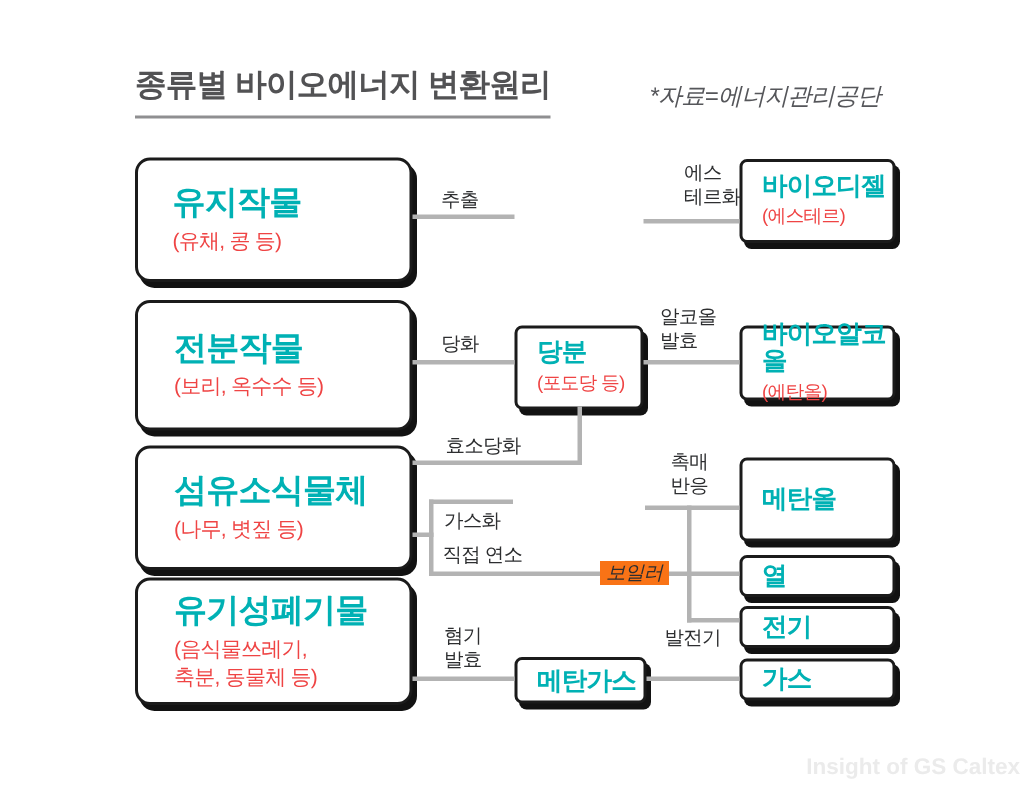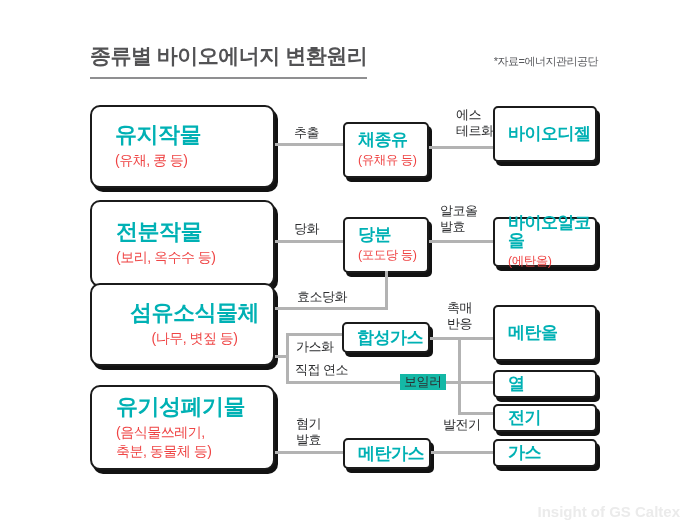--- a/index.html
+++ b/index.html
@@ -15,22 +15,22 @@
   }
   
   .title{
     position:absolute;left:90px;top:42px;
     font-size:21px;font-weight:bold;color:#525254;
     letter-spacing:-0.5px;
     border-bottom:2px solid #8f8f91;
     padding-bottom:7px;
   }
   .source-note{
-    position:absolute;right:92px;top:54px;
-    font-size:11px;color:#55565a;letter-spacing:-0.5px;
+    position:absolute;right:103px;top:54px;
+    font-size:16px;color:#55565a;letter-spacing:-0.5px;font-style:italic;
   }
   .watermark{
     position:absolute;right:10px;bottom:6px;
     font-size:15px;font-weight:bold;color:#ebebeb;
   }
   
   .box{
     position:absolute;box-sizing:border-box;
     background:#fff;border:2px solid #1b1b1b;
     box-shadow:3px 4px 0 0 #121212;
@@ -49,65 +49,59 @@
   .mid-box .bt,.out-box .bt{font-size:17px;}
   .mid-box .bs,.out-box .bs{font-size:12.5px;margin-top:3px;}
   
   .hl,.vl{position:absolute;background:#b3b3b3;}
   .hl{height:3px;}
   .vl{width:3px;}
   .elabel{
     position:absolute;font-size:13px;color:#2d2e30;
     letter-spacing:-0.5px;line-height:1.25;white-space:pre-line;
   }
-  .elabel.onln{background:#14b8a6;padding:0 4px;}
+  .elabel.onln{background:#f97316;padding:0 4px;font-style:italic;}
 </style>
 </head>
 <body>
 
 <div id="stage">
 
   <div class="title">종류별 바이오에너지 변환원리</div>
   <div class="source-note">*자료=에너지관리공단</div>
 
   <div class="box src-box" style="top:105px;height:83px;padding-left:23px;">
     <div class="bt">유지작물</div>
     <div class="bs">(유채, 콩 등)</div>
   </div>
   <div class="box src-box" style="top:200px;height:87px;">
     <div class="bt">전분작물</div>
     <div class="bs">(보리, 옥수수 등)</div>
   </div>
-  <div class="box src-box" style="top:283px;height:83px;align-items:center;">
+  <div class="box src-box" style="top:297px;height:83px;">
     <div class="bt">섬유소식물체</div>
     <div class="bs">(나무, 볏짚 등)</div>
   </div>
   <div class="box src-box" style="top:385px;height:85px;">
     <div class="bt">유기성폐기물</div>
     <div class="bs">(음식물쓰레기,
 축분, 동물체 등)</div>
   </div>
 
-  <div class="box mid-box" style="left:343px;top:122px;width:86px;height:56px;">
-    <div class="bt">채종유</div>
-    <div class="bs">(유채유 등)</div>
-  </div>
   <div class="box mid-box" style="left:343px;top:217px;width:86px;height:56px;">
     <div class="bt">당분</div>
     <div class="bs">(포도당 등)</div>
-  </div>
-  <div class="box mid-box" style="left:342px;top:322px;width:88px;height:31px;">
-    <div class="bt">합성가스</div>
   </div>
   <div class="box mid-box" style="left:343px;top:438px;width:88px;height:31px;">
     <div class="bt">메탄가스</div>
   </div>
 
   <div class="box out-box" style="left:493px;top:106px;width:104px;height:56px;">
     <div class="bt">바이오디젤</div>
+    <div class="bs">(에스테르)</div>
   </div>
   <div class="box out-box" style="left:493px;top:217px;width:104px;height:50px;">
     <div class="bt">바이오알코올</div>
     <div class="bs">(에탄올)</div>
   </div>
   <div class="box out-box" style="left:493px;top:305px;width:104px;height:56px;">
     <div class="bt">메탄올</div>
   </div>
   <div class="box out-box" style="left:493px;top:370px;width:104px;height:28px;">
     <div class="bt">열</div>

